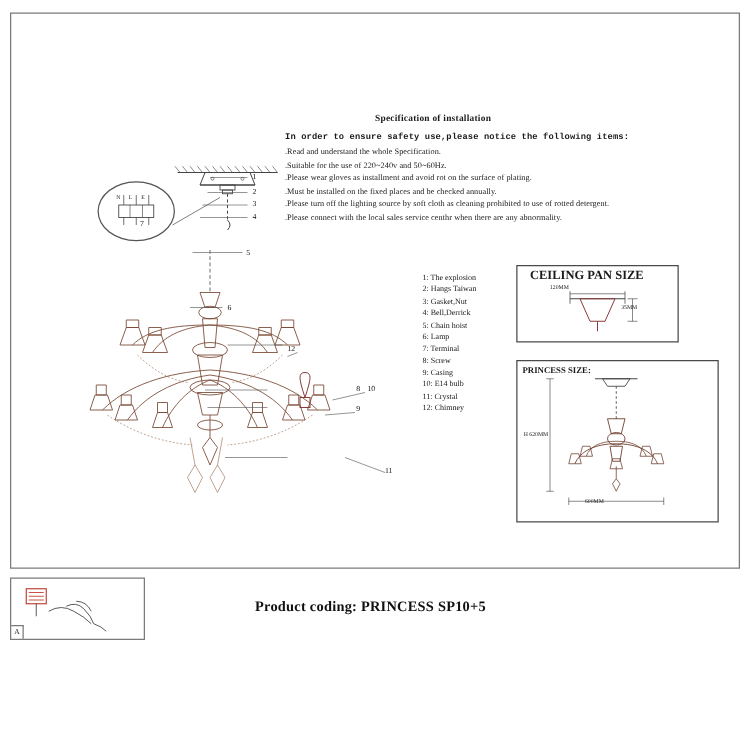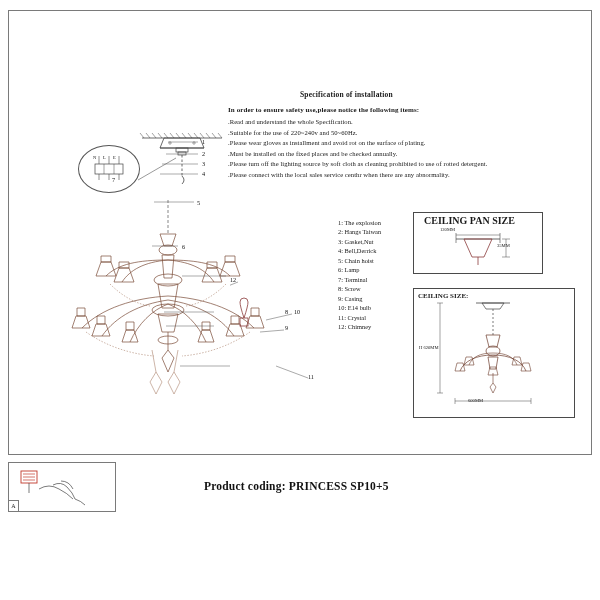--- a/index.html
+++ b/index.html
@@ -37,21 +37,21 @@
     font-weight: bold;
     letter-spacing: 0.2px;
     font-family: "Liberation Serif", serif;
   }
   .spec-lead {
     position: absolute;
     left: 228px;
     top: 106px;
     font-size: 7px;
     font-weight: bold;
-    font-family: Liberation Serif, serif;
+    font-family: Liberation Mono, monospace;
     letter-spacing: 0.1px;
   }
   .spec-list {
     position: absolute;
     left: 228px;
     top: 118px;
     width: 360px;
     font-size: 6.6px;
     font-family: "Liberation Serif", serif;
     color: #1a1a1a;
@@ -220,21 +220,21 @@
 
       <line x1="26" y1="14" x2="26" y2="104" stroke="#444" stroke-width="0.5"></line>
       <line x1="23" y1="14" x2="29" y2="14" stroke="#444" stroke-width="0.5"></line>
       <line x1="23" y1="104" x2="29" y2="104" stroke="#444" stroke-width="0.5"></line>
 
       <line x1="41" y1="112" x2="117" y2="112" stroke="#444" stroke-width="0.5"></line>
       <line x1="41" y1="109" x2="41" y2="115" stroke="#444" stroke-width="0.5"></line>
       <line x1="117" y1="109" x2="117" y2="115" stroke="#444" stroke-width="0.5"></line>
     </svg>
   </div>
-  <div class="box-title" id="fixture-title">CEILING SIZE:</div>
+  <div class="box-title" id="fixture-title">PRINCESS SIZE:</div>
   <div class="hidden-text" style="left:419px; top:345px; font-size:4.6px;">H 620MM</div>
   <div class="hidden-text" style="left:468px; top:398px; font-size:4.6px;">600MM</div>
 
   <svg style="position:absolute; left:130px; top:124px;" width="110" height="80" viewBox="0 0 110 80">
 
     <line x1="12" y1="14" x2="92" y2="14" stroke="#444" stroke-width="0.8"></line>
     <g stroke="#444" stroke-width="0.5">
       <line x1="14" y1="14" x2="10" y2="9"></line>
         <line x1="20" y1="14" x2="16" y2="9"></line>
       <line x1="26" y1="14" x2="22" y2="9"></line>

